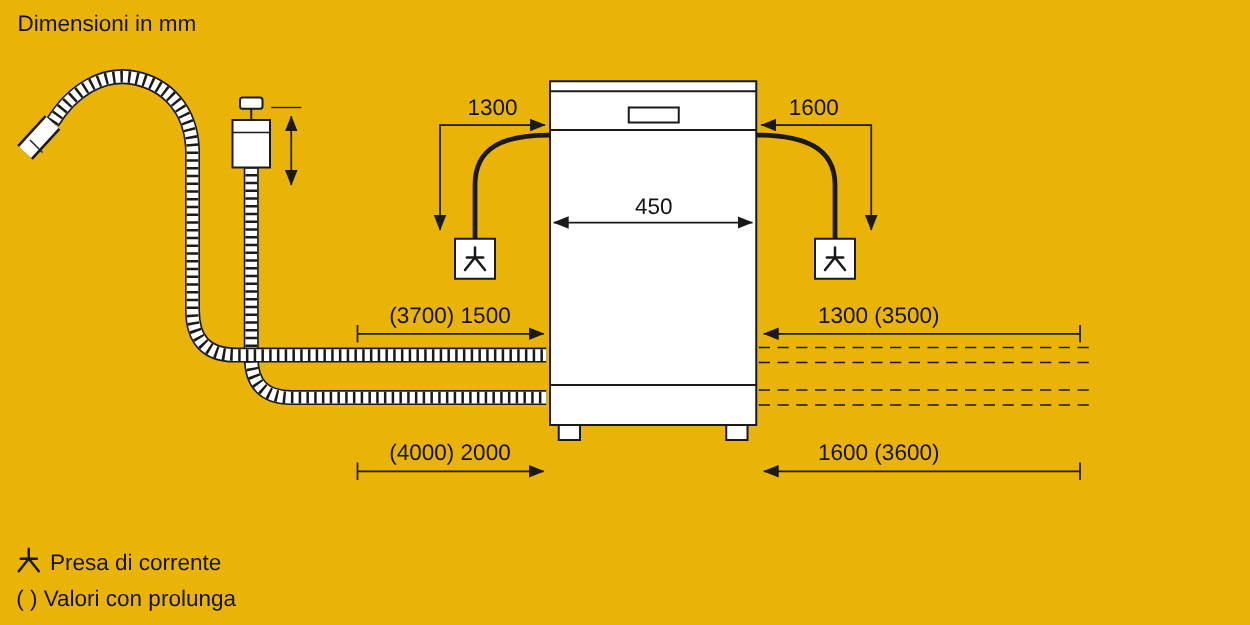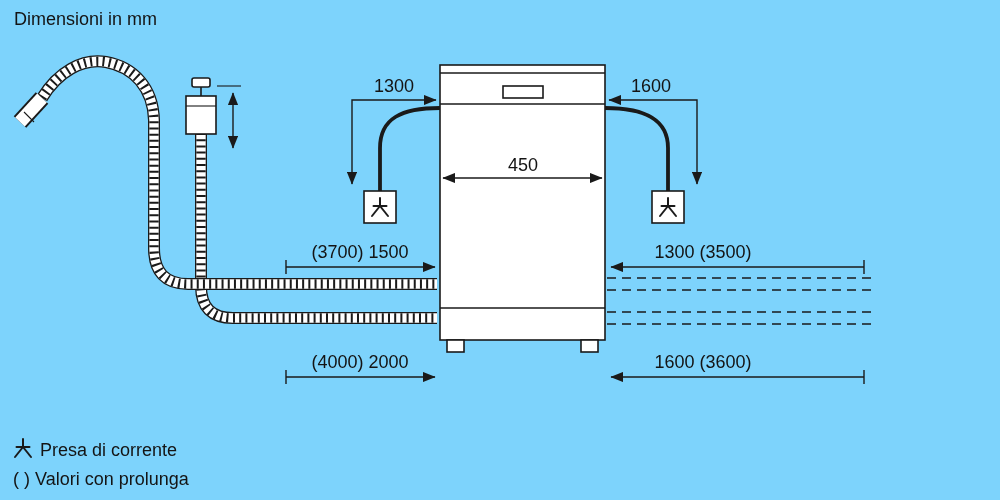--- a/index.html
+++ b/index.html
@@ -1,17 +1,17 @@
 <!DOCTYPE html>
 <html><head>
 <meta charset="utf-8">
 <style>
   html,body { margin:0; padding:0; background:#ffffff; }
   .page {
-    width:1000px; height:500px; background:#7dd3fc; position:relative;
+    width:1000px; height:500px; background:#eab308; position:relative;
     font-family:"Liberation Sans", sans-serif; overflow:hidden;
   }
   svg { display:block; }
   text {
     font-family:"Liberation Sans", sans-serif;
     fill:#141414;
   }
   .title-txt  { font-size:18px; }
   .dimtxt     { font-size:18px; }
   .legend-txt { font-size:18px; }

